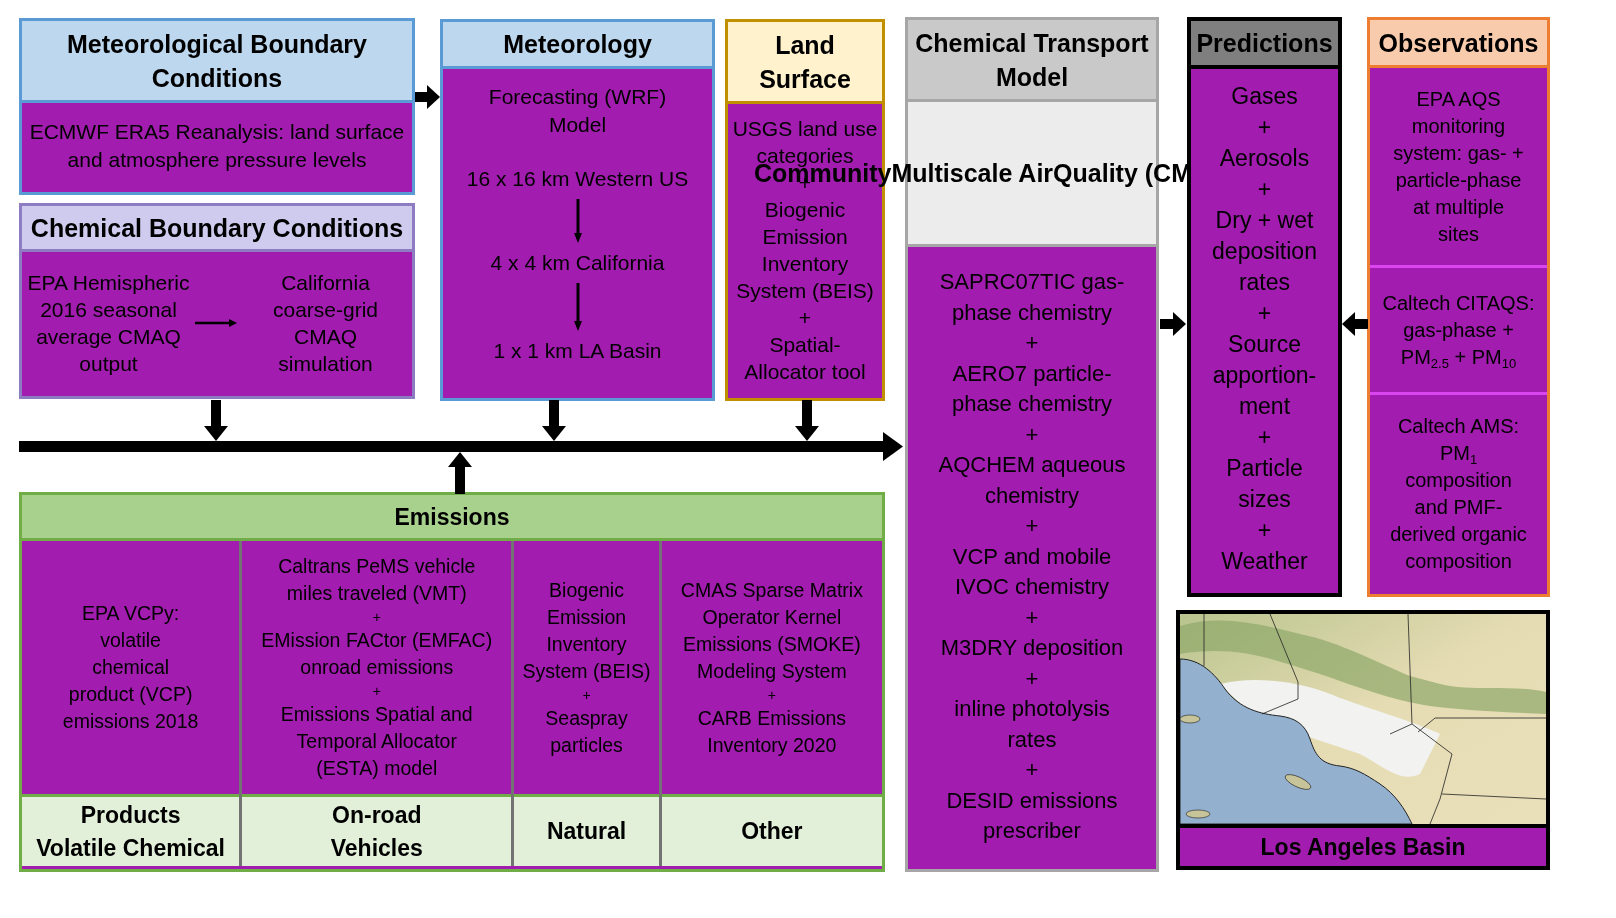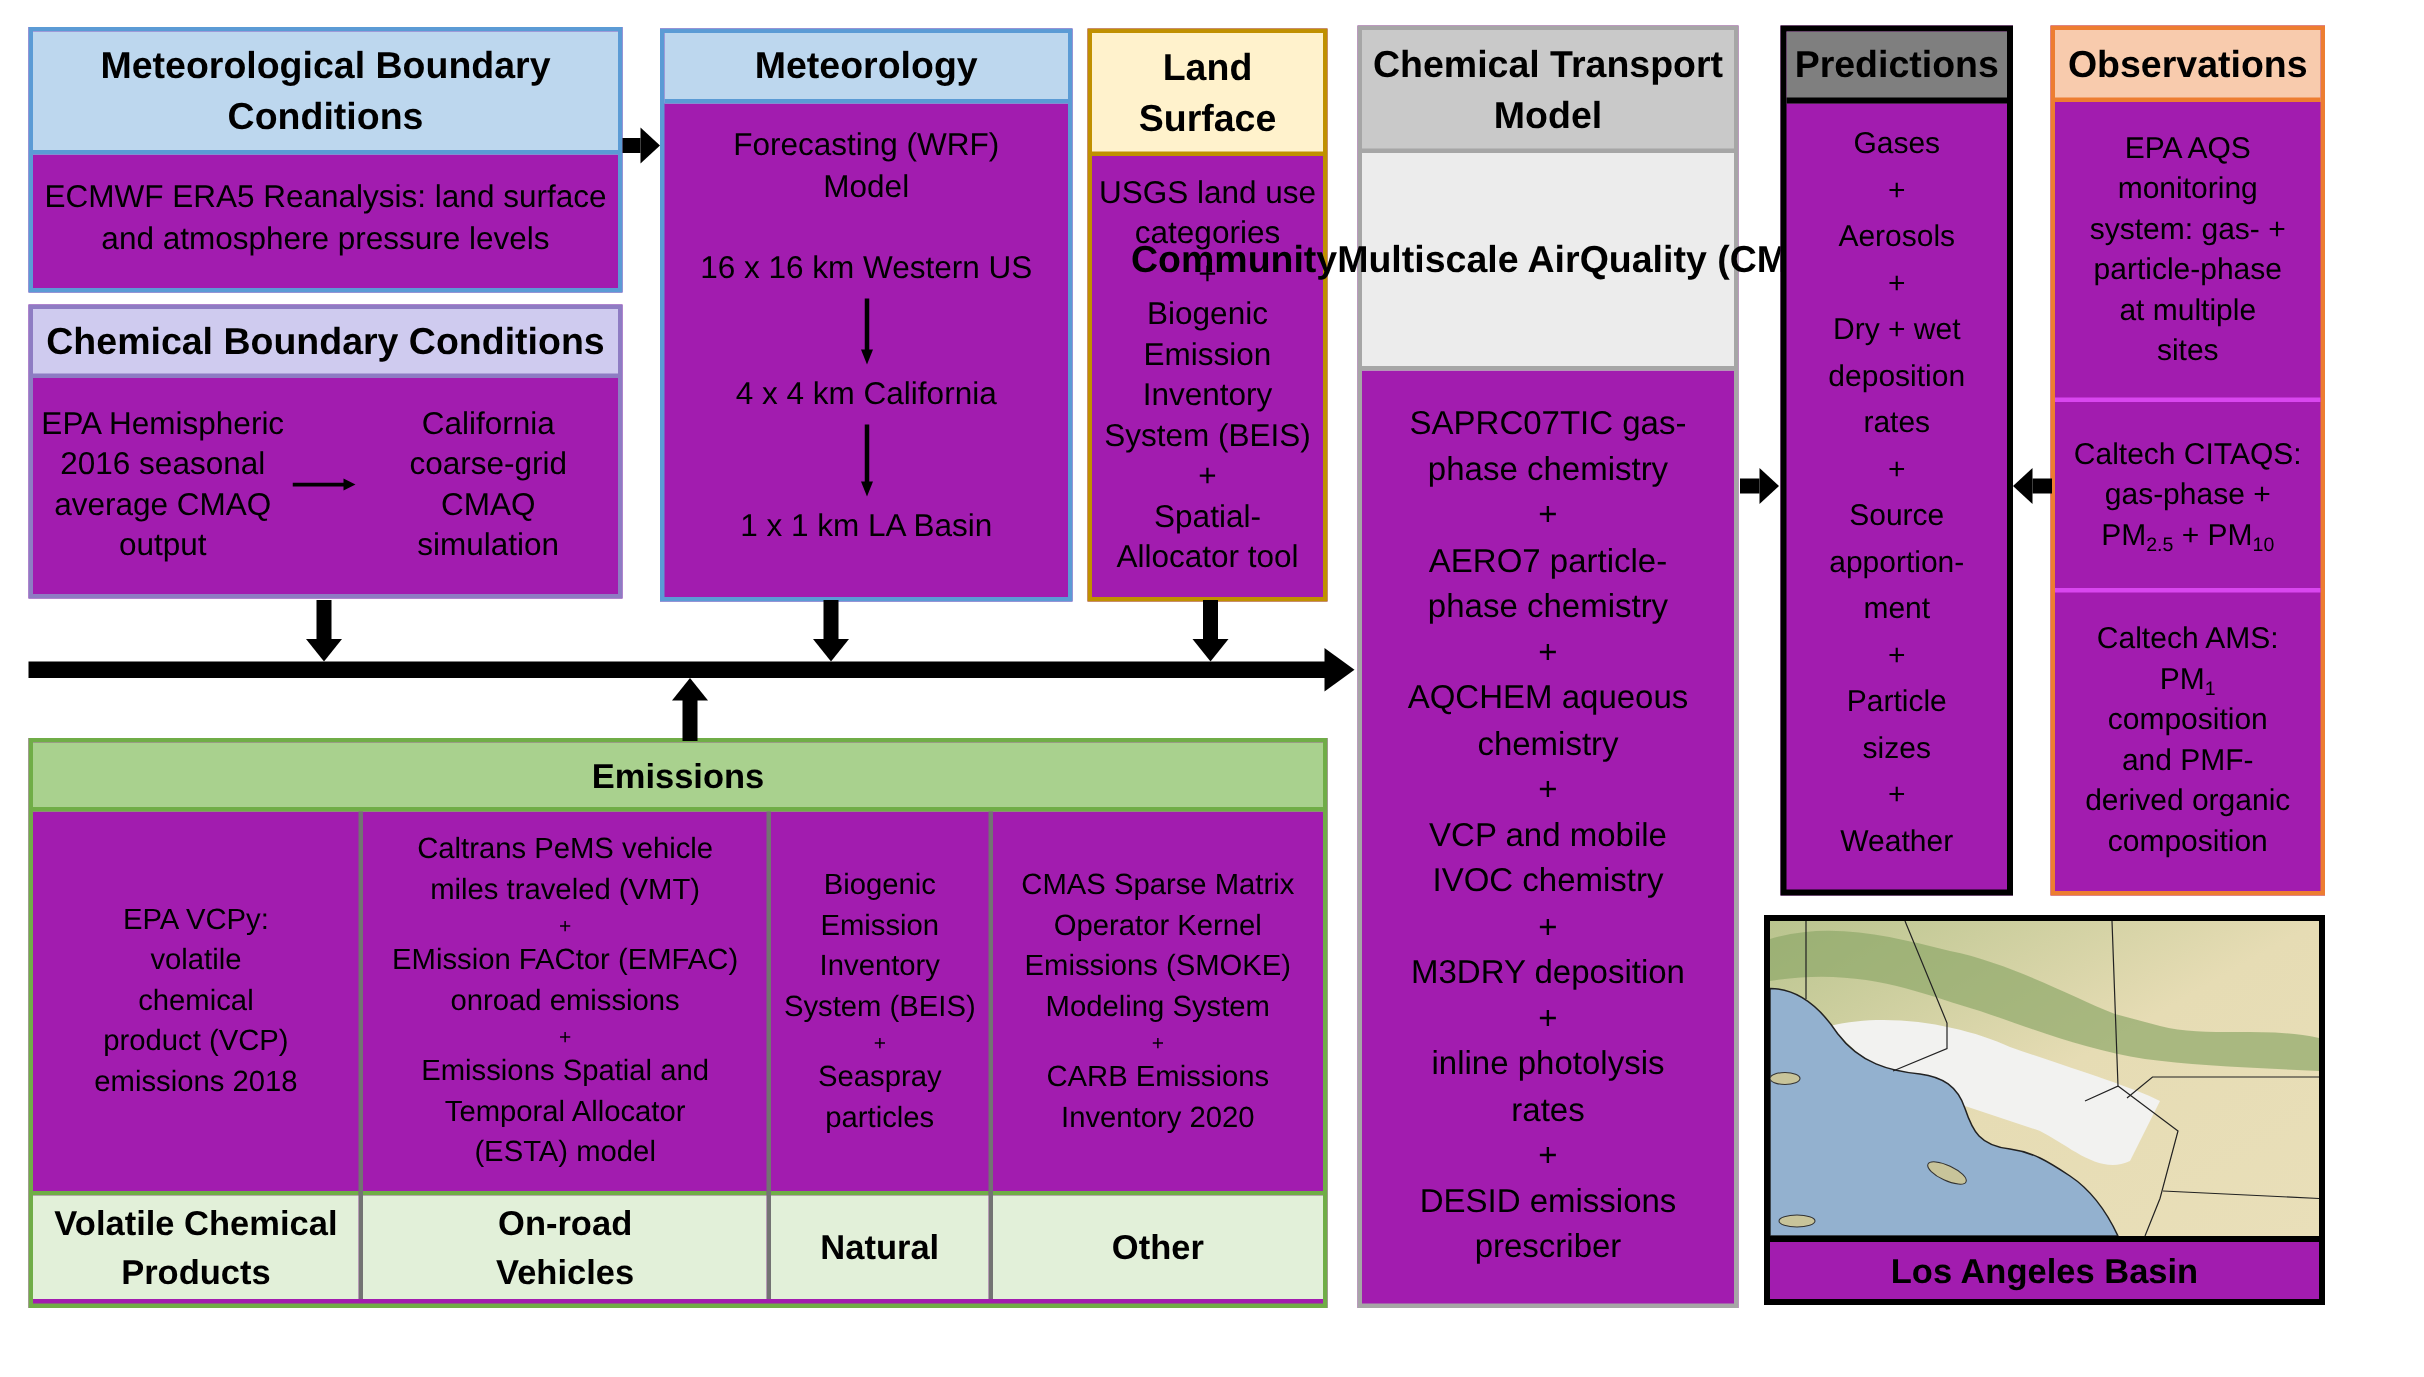--- a/index.html
+++ b/index.html
@@ -37,21 +37,21 @@
 
   
   #ctm { left:905px; top:17px; width:254px; height:855px; border:3px solid #a6a6a6; }
   #ctm .hdr1 { height:82px; background:#c9c9c9; border-bottom:3px solid #a6a6a6; }
   #ctm .hdr2 { height:145px; background:#ececec; border-bottom:3px solid #a6a6a6; line-height:33px; }
   #ctm .body { height:620px; line-height:30.5px; font-size:22px; }
 
   
   #pred { left:1187px; top:17px; width:155px; height:580px; border:4px solid #000; }
   #pred .hdr { height:48px; background:#7f7f7f; border-bottom:4px solid #000; }
-  #pred .body { height:520px; font-size:20px; line-height:31px; }
+  #pred .body { height:520px; font-size:23px; line-height:31px; }
 
   
   #obs { left:1367px; top:17px; width:183px; height:580px; border:3px solid #ed7d31; }
   #obs .hdr { height:48px; background:#f8cbad; border-bottom:3px solid #ed7d31; }
   #obs .sec { border-bottom:3px solid #d946ef; font-size:20px; line-height:27px; }
   #obs .sec:last-child { border-bottom:none; }
 
   
   #emis { left:19px; top:492px; width:866px; height:380px; border:3px solid #70ad47; }
   #emis .hdr { height:46px; background:#a9d18e; border-bottom:3px solid #70ad47; font-size:23px; }
@@ -231,22 +231,22 @@
       <div class="col" style="width: 221px;">
         <div class="cbody">
           <span class="line">EPA VCPy:</span>
           <span class="line">volatile</span>
           <span class="line">chemical</span>
           <span class="line">product (VCP)</span>
           <span class="line">emissions 2018</span>
         </div>
         <div class="cfoot">
           <div>
+            <span class="line">Products</span>
             <span class="line">Volatile Chemical</span>
-            <span class="line">Products</span>
           </div>
         </div>
       </div>
       <div class="col" style="width: 273px;">
         <div class="cbody">
           <span class="line">Caltrans PeMS vehicle</span>
           <span class="line">miles traveled (VMT)</span>
           <span class="plus">+</span>
           <span class="line">EMission FACtor (EMFAC)</span>
           <span class="line">onroad emissions</span>

